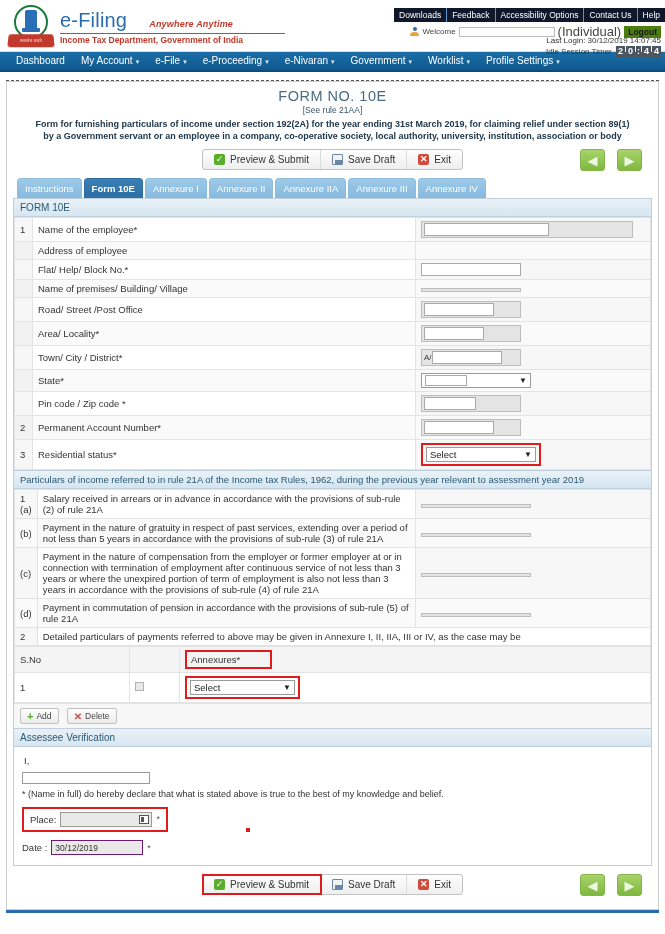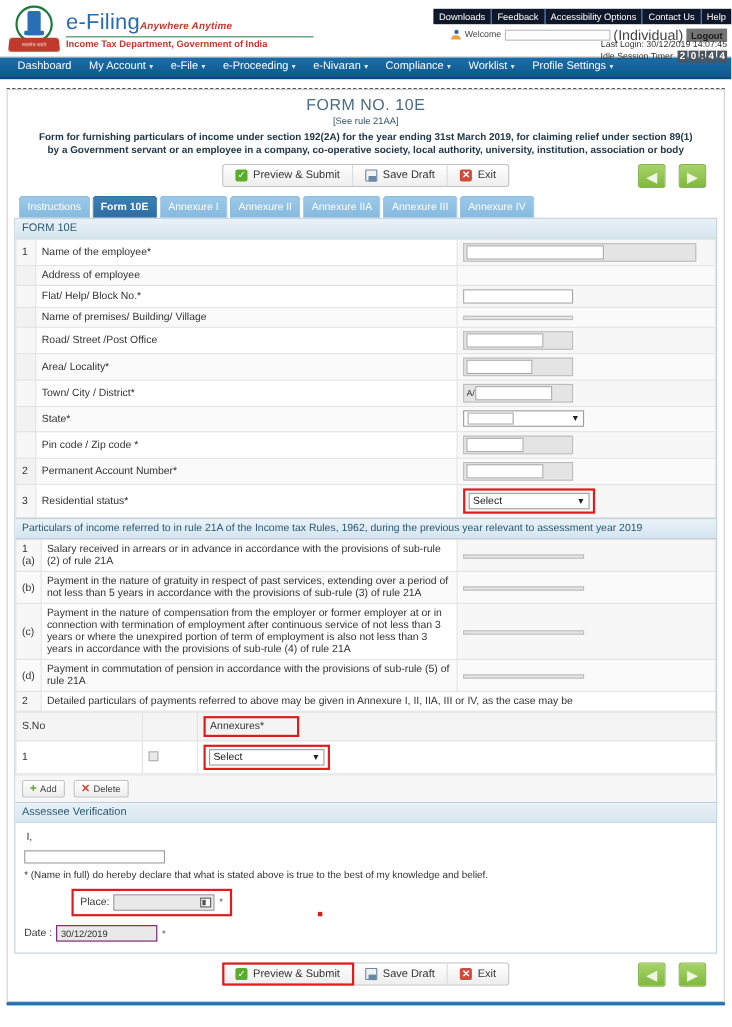--- a/index.html
+++ b/index.html
@@ -36,21 +36,21 @@
   .emblem .ribbon {
     position:absolute; left:0; top:30px; width:46px; height:13px;
     background:#c0392b; border-radius:3px;
     transform: perspective(30px) rotateX(8deg);
   }
   .emblem .ribbon span{
     display:block; color:#fff; font-size:4px; text-align:center; line-height:13px; letter-spacing:.3px;
   }
   .brandtext { margin-left:6px; }
   .brandtext .l1 { font-size:20px; color:#2b6cb0; font-weight:normal; letter-spacing:.2px; }
-  .brandtext .l1 .tag { font-size:9px; color:#c0392b; font-style:italic; font-weight:bold; margin-left:0;}
+  .brandtext .l1 .tag { font-size:9px; color:#c0392b; font-style:italic; font-weight:bold; margin-left:22px;}
   .brandtext .rule { height:1px; background:#2e8b57; margin:1px 0 1px 0; width:225px;}
   .brandtext .l2 { font-size:8.5px; color:#c0392b; font-weight:bold; }
 
   .toplinks {
     position:absolute; right:0; top:8px;
     background:#0f172a;
     display:flex; align-items:center; height:14px;
   }
   .toplinks a {
     color:#fff; text-decoration:none; font-size:8.5px; padding:0 5px;
@@ -60,21 +60,21 @@
 
   .welcome-row {
     position:absolute; right:4px; top:24px; display:flex; align-items:center; gap:3px;
   }
   .user-icon { width:9px;height:9px; position:relative; }
   .user-icon .h{position:absolute;left:2.5px;top:0;width:4px;height:4px;border-radius:50%;background:#2b6cb0;}
   .user-icon .b{position:absolute;left:0;top:4.5px;width:9px;height:4.5px;border-radius:4px 4px 0 0;background:#e8a33d;}
   .welcome-row .lbl { font-size:8px; color:#444; }
   .name-mask { width:96px;height:10px;background:#fdfdfd;border:1px solid #b9b9b9; }
   .individual { font-size:13px;color:#444; }
-  .logout { background:#737373; color:#1a1a1a; font-size:8.5px; font-weight:bold; padding:0 4px; line-height:12px; text-decoration:none;}
+  .logout { background:#4d7c0f; color:#1a1a1a; font-size:8.5px; font-weight:bold; padding:0 4px; line-height:12px; text-decoration:none;}
 
   .lastlogin { position:absolute; right:4px; top:36px; font-size:8px; color:#333; }
   .idle { position:absolute; right:4px; top:46px; font-size:8px; color:#333; display:flex; align-items:center; gap:1px;}
   .idle .digit { background:#4a5560; color:#fff; font-weight:bold; width:9px; text-align:center; font-size:9px; line-height:11px; }
   .idle .colon { background:#4a5560; color:#fff; font-weight:bold; width:5px; text-align:center; font-size:9px; line-height:11px;}
 
   
   .navbar {
     height:20px;
     background: linear-gradient(#1b6ea8, #0f588d);
@@ -265,21 +265,21 @@
     <span class="digit">4</span>
   </div>
 </div>
 
 <div class="navbar">
   <div class="item"><span>Dashboard</span></div>
   <div class="item"><span>My Account</span><span class="car">▾</span></div>
   <div class="item"><span>e-File</span><span class="car">▾</span></div>
   <div class="item"><span>e-Proceeding</span><span class="car">▾</span></div>
   <div class="item"><span>e-Nivaran</span><span class="car">▾</span></div>
-  <div class="item"><span>Compliance</span><span class="car">▾</span></div>
+  <div class="item"><span>Government</span><span class="car">▾</span></div>
   <div class="item"><span>Worklist</span><span class="car">▾</span></div>
   <div class="item"><span>Profile Settings</span><span class="car">▾</span></div>
 </div>
 
 <div class="page">
   <div class="dashed-top"></div>
 
   <div class="panel">
 
     <div class="formtitle">
@@ -471,21 +471,21 @@
             <span>Delete</span>
           </span>
       </div>
 
       <div class="verifhdr">Assessee Verification</div>
       <div class="verifbody">
         <div class="i">I,</div>
         <div class="namebar"></div>
         <div class="declare">* (Name in full) do hereby declare that what is stated above is true to the best of my knowledge and belief.</div>
 
-        <div style="display:flex;align-items:center;margin-left:43px;">
+        <div style="display:flex;align-items:center;">
           <span class="hl-box" style="padding:3px 6px;">
             <span class="place-row">
               <span>Place:</span>
               <span class="place-in">
                   <span class="cal"></span>
                 </span>
               <span class="ast">*</span>
             </span>
           </span>
           <span class="reddot" style="margin-left:78px;margin-top:22px;"></span>

